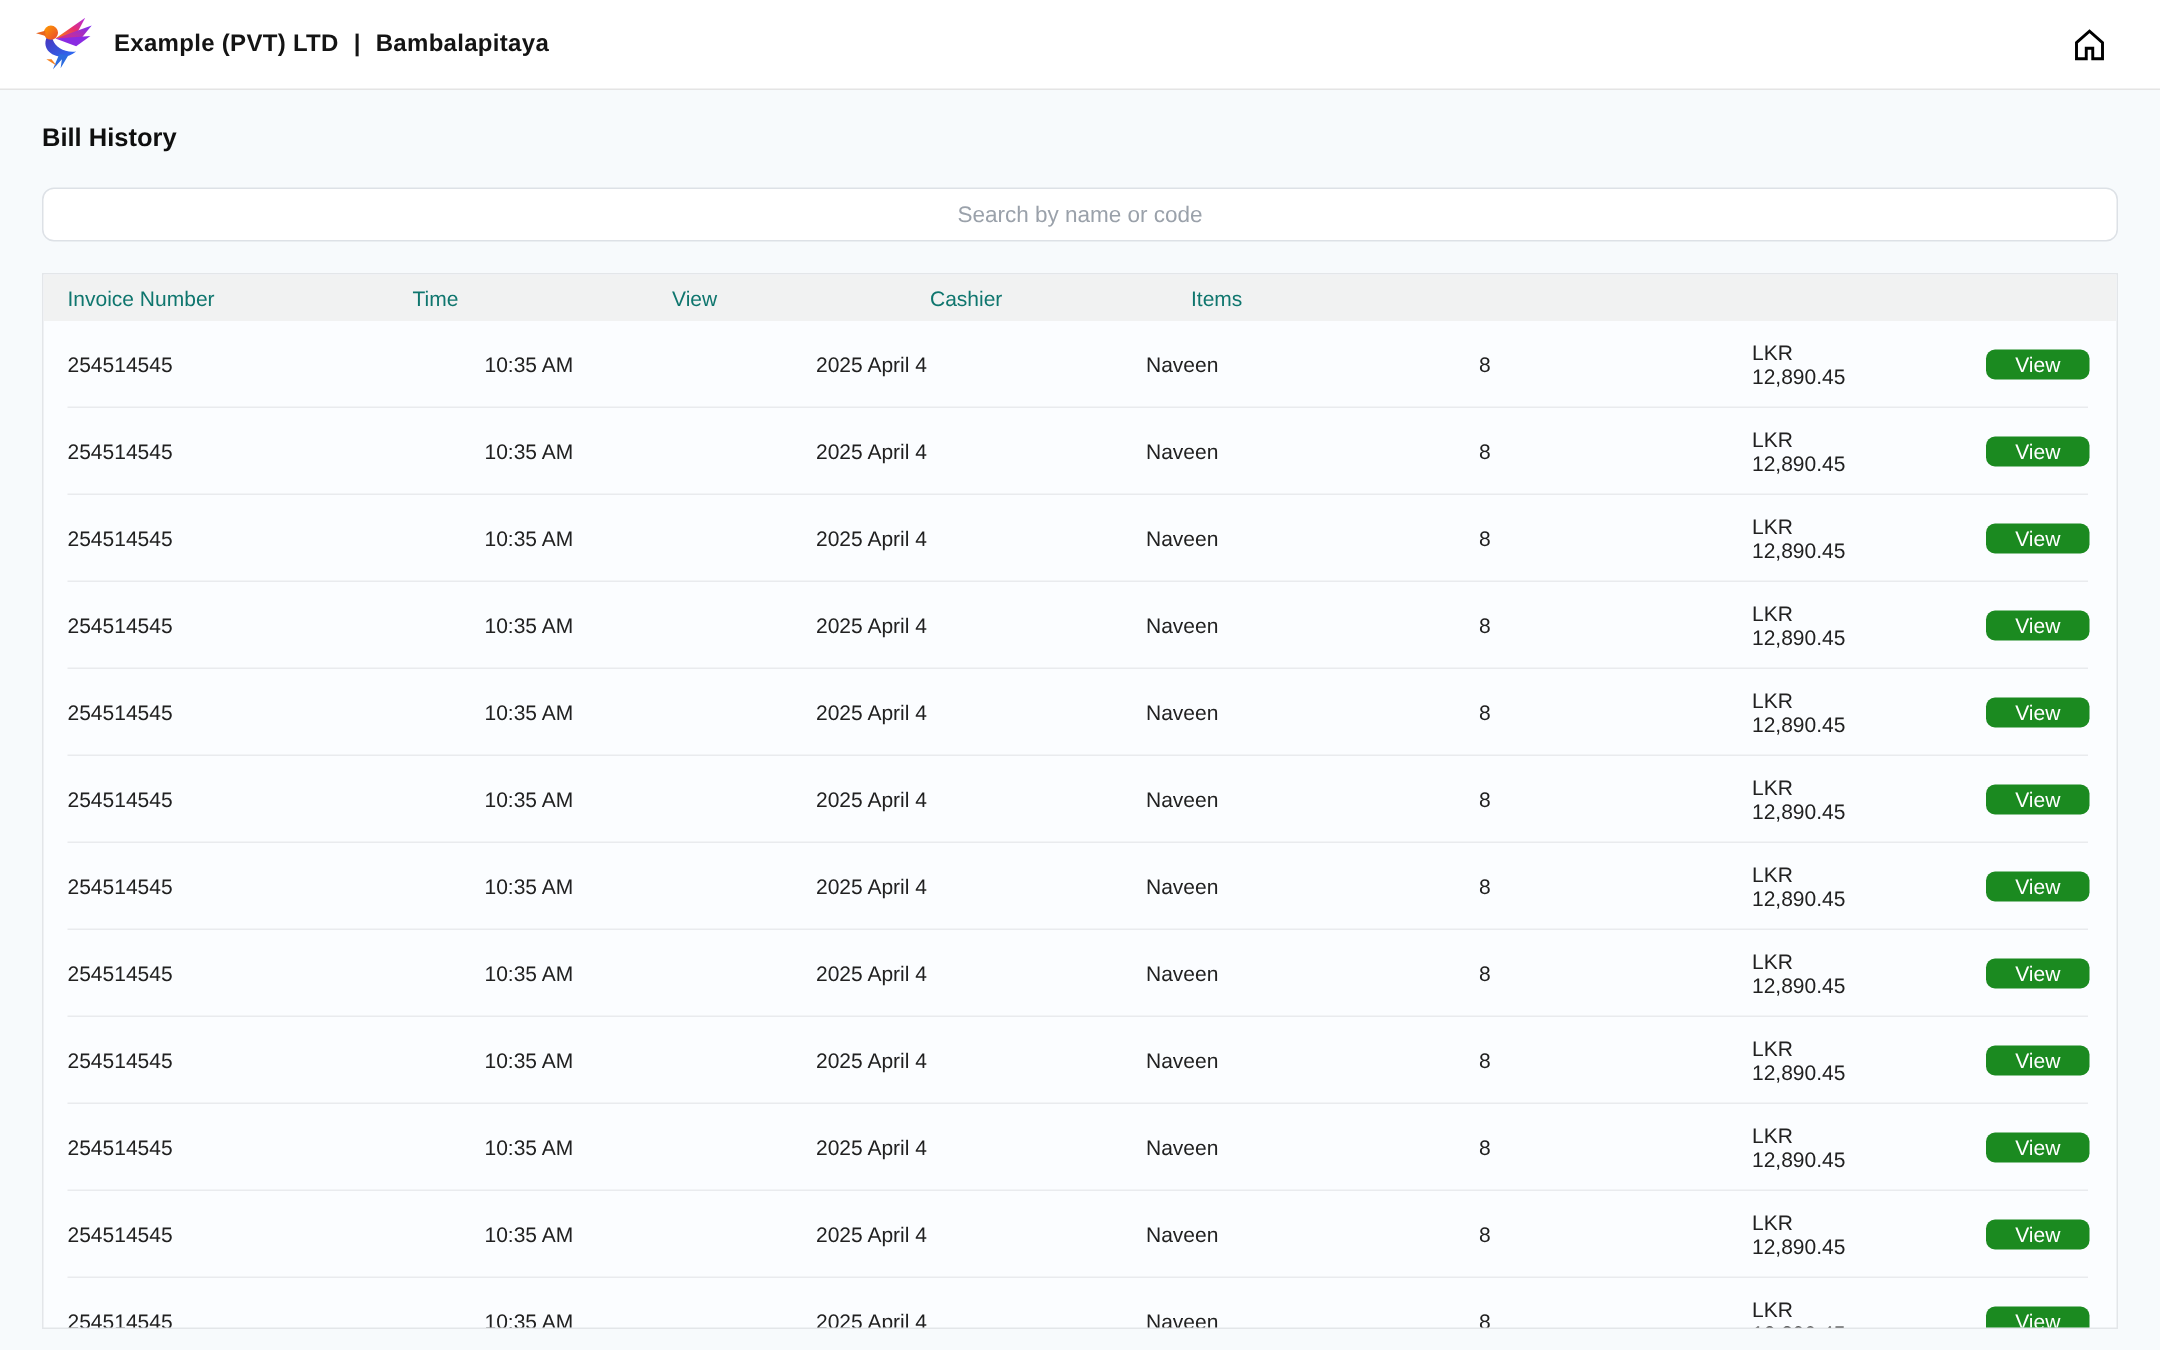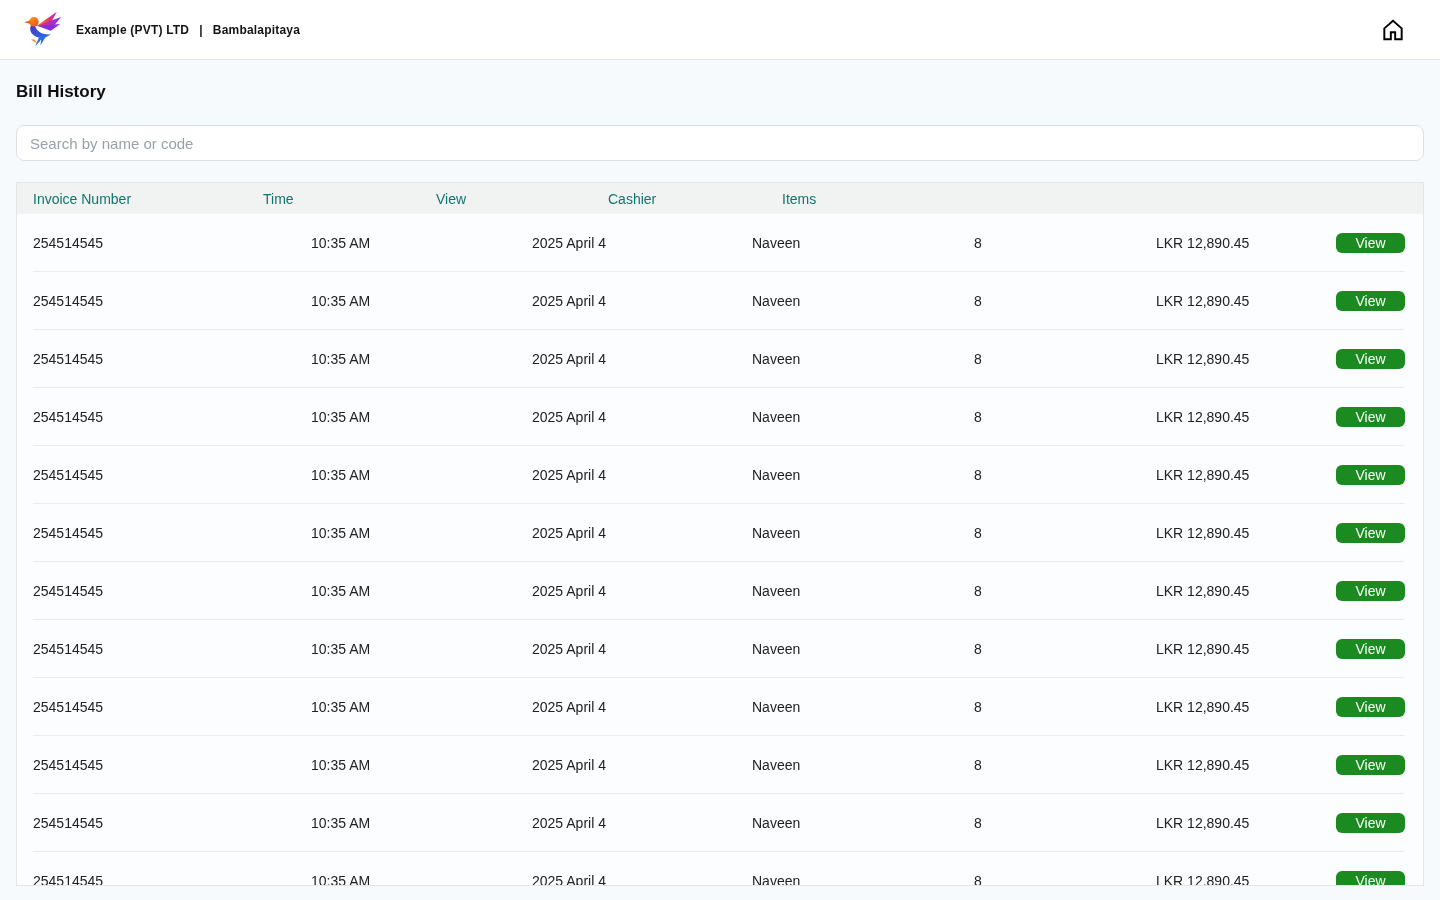--- a/index.html
+++ b/index.html
@@ -13,32 +13,32 @@
 
   
   .topbar {
     height: 60px; background: #ffffff;
     border-bottom: 1px solid #e4e4e4;
     display: flex; align-items: center; justify-content: space-between;
     padding: 0 24px;
   }
   .brand { display: flex; align-items: center; gap: 14px; }
   .brand-text { display: flex; align-items: center; gap: 10px;
-    font-size: 12px; font-weight: 700; color: #141414; letter-spacing: .2px; }
+    font-size: 16px; font-weight: 700; color: #141414; letter-spacing: .2px; }
   .home-btn { background: none; border: none; padding: 2px; margin-right: 8px; cursor: pointer; display: flex; align-items: center; }
 
   
-  main { padding: 0 16px; }
+  main { padding: 0 28px; }
   .page-title { font-size: 17px; font-weight: 700; color: #0f0f0f; margin: 22px 0 0 0; }
 
   .search {
     margin-top: 23px; display: block; width: 100%; height: 36px;
     border: 1px solid #dde1e6; border-radius: 8px; background: #ffffff;
     padding: 0 13px; font-size: 15px; color: #3b82f6;
-    font-family: "Liberation Sans", sans-serif; outline: none;
+    font-family: "Liberation Sans", sans-serif; outline: none; text-align: center;
   }
   .search::placeholder { color: #9aa1aa; }
 
   
   .table-wrap {
     margin-top: 21px; height: 704px; overflow: hidden;
     border: 1px solid #e3e6e9; background: #fbfdff;
   }
   .thead, .trow {
     display: grid;

